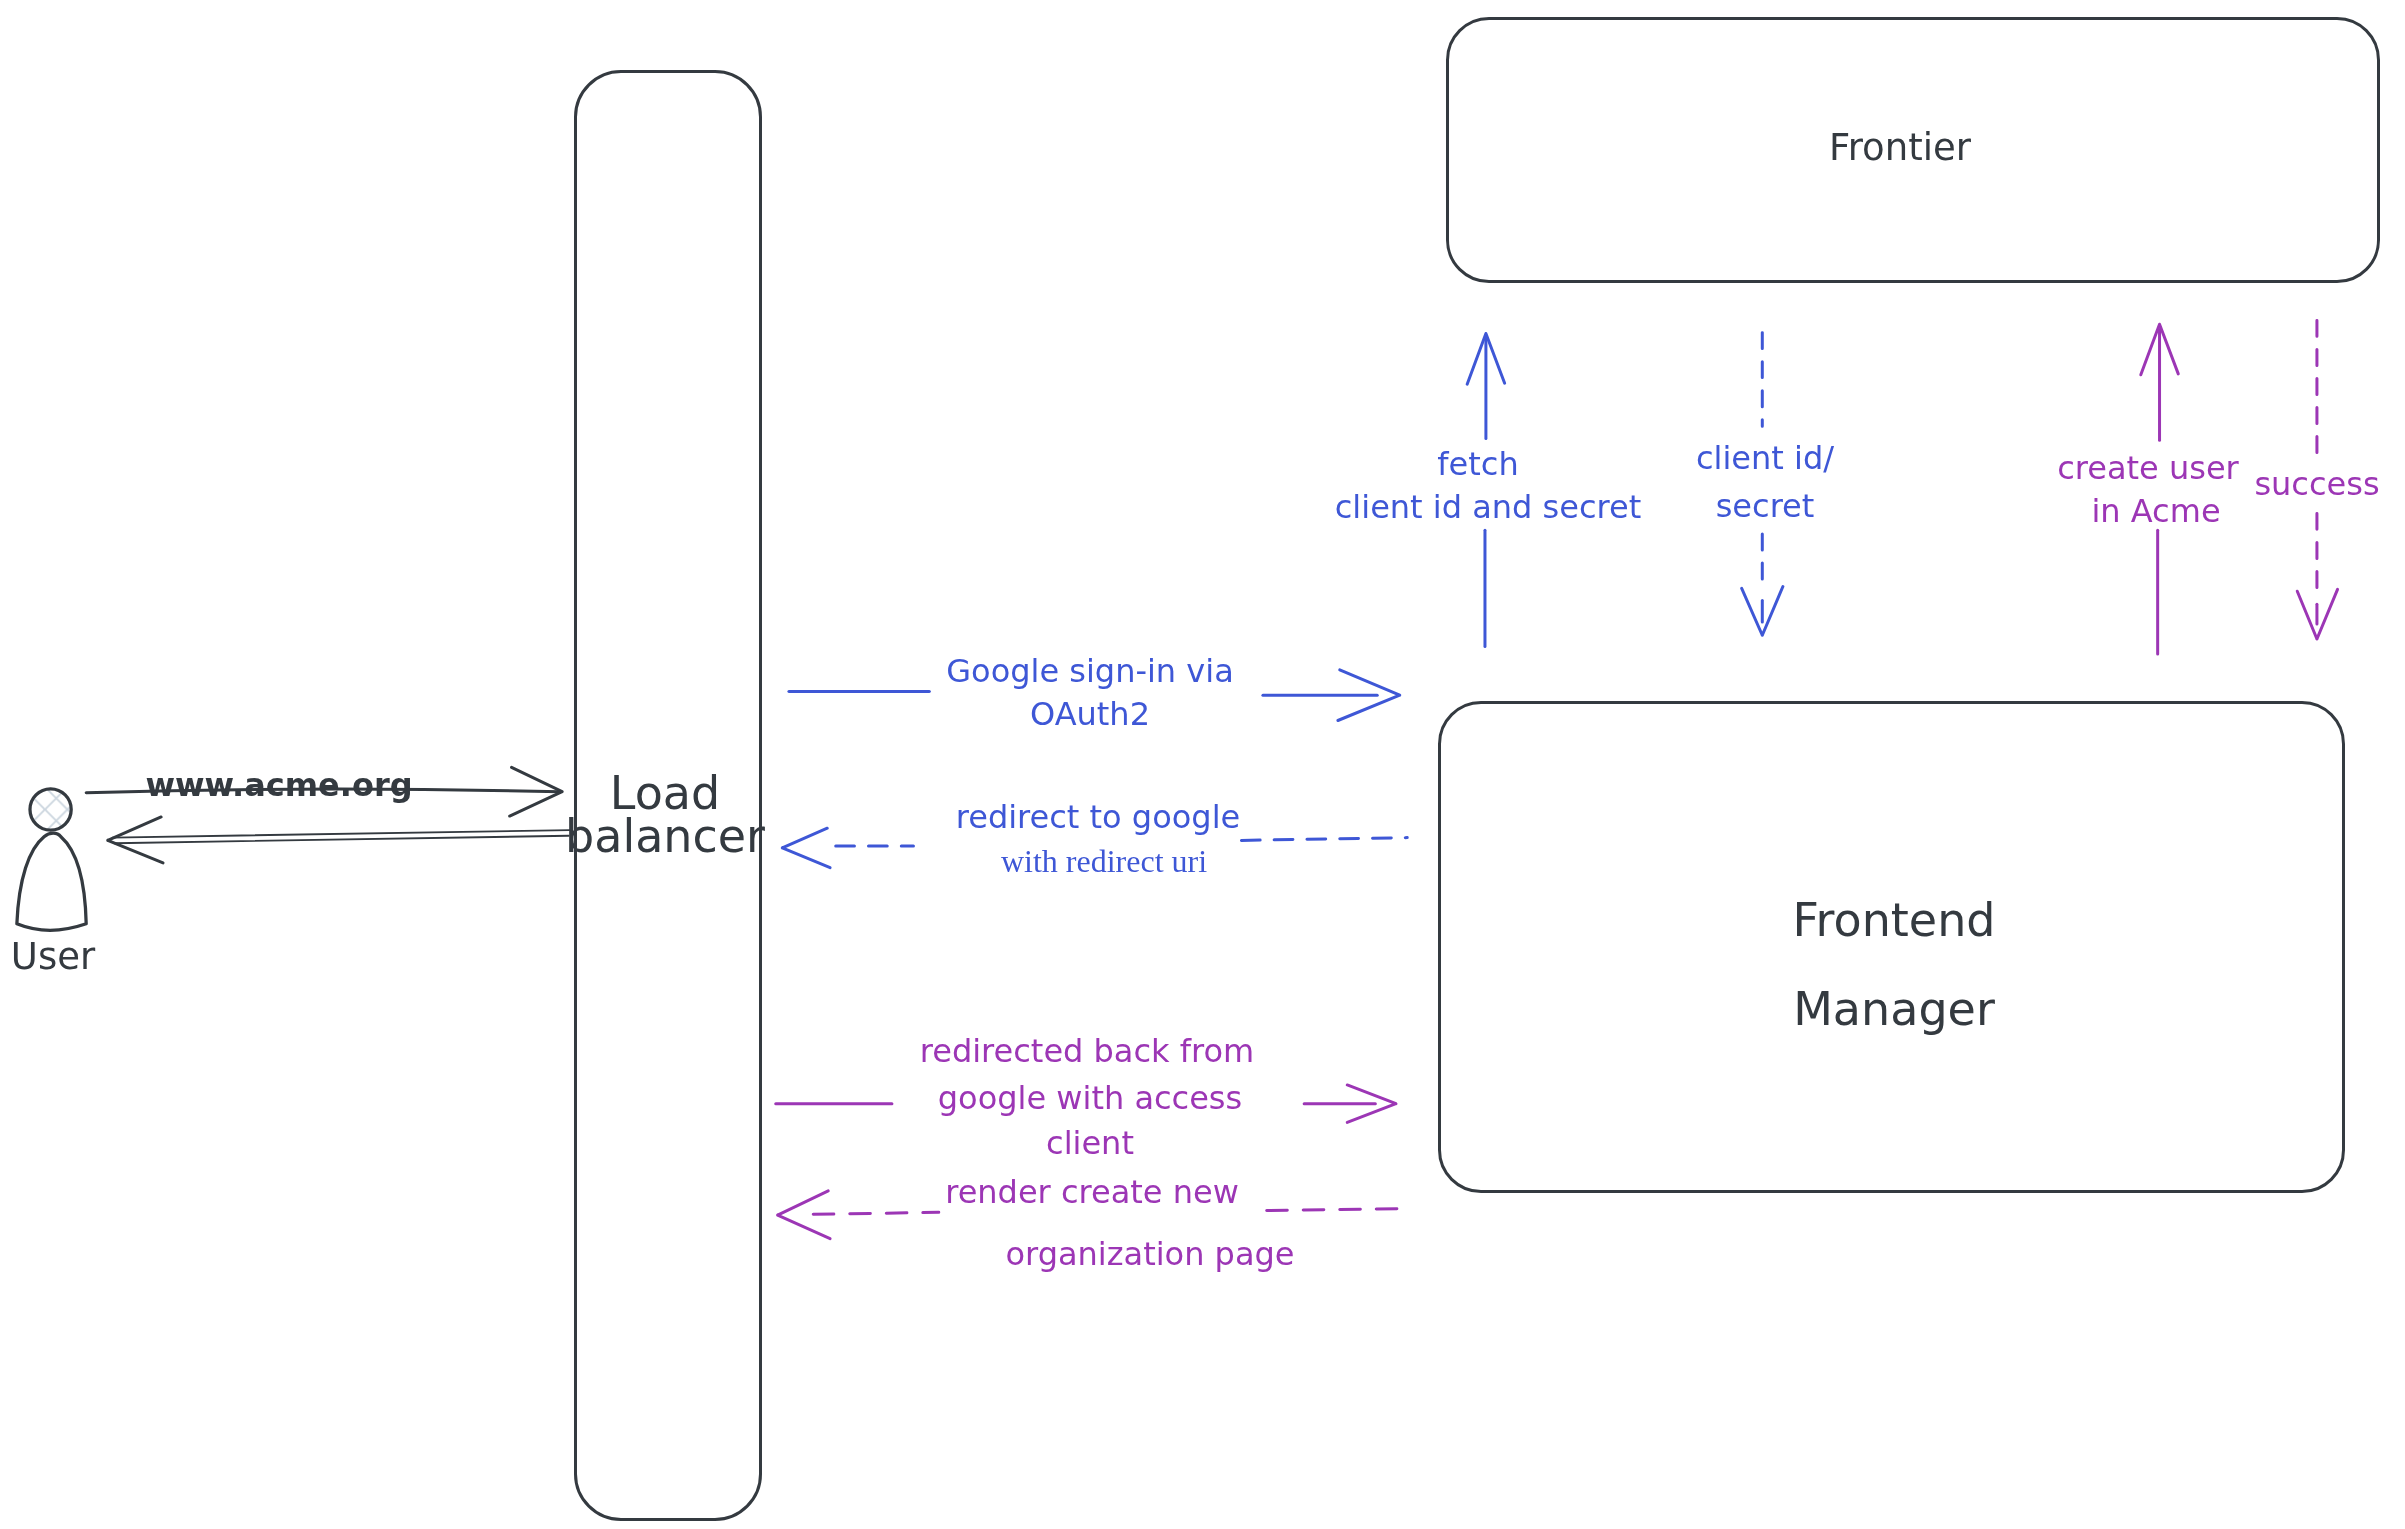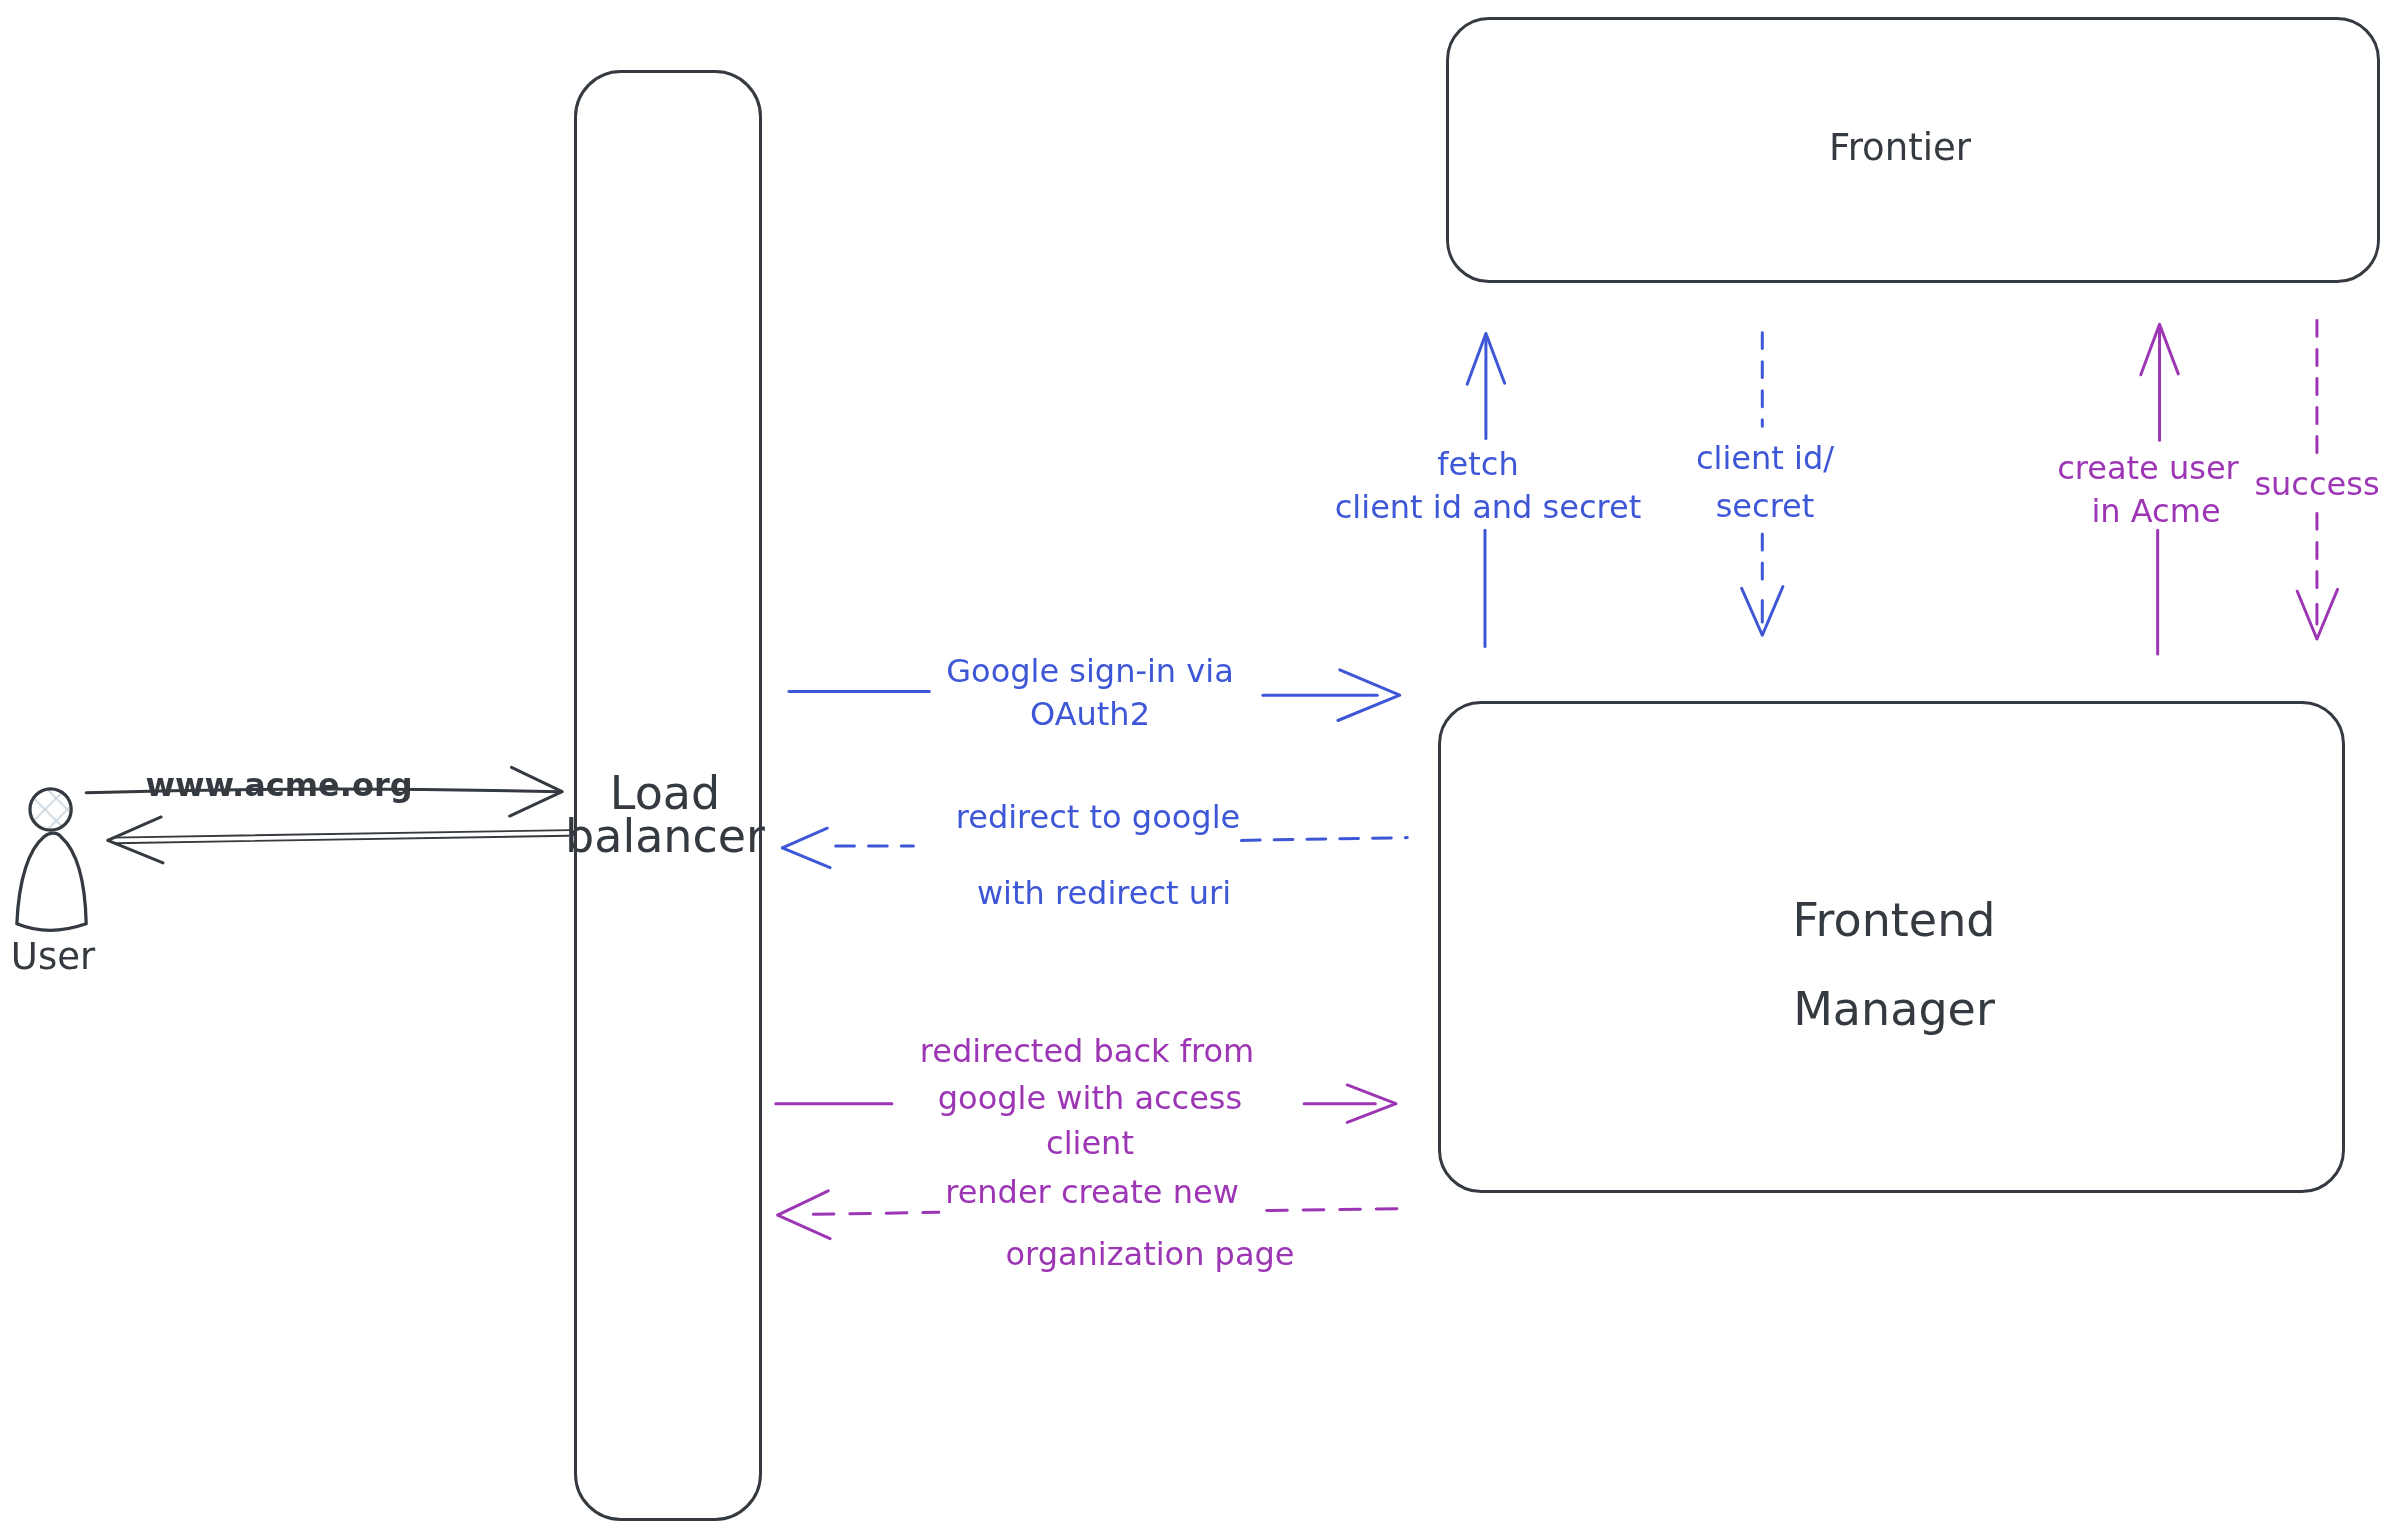--- a/index.html
+++ b/index.html
@@ -115,21 +115,21 @@
   <div class="lbl ink f40" style="left:1900px;top:147px;">Frontier</div>
   <div class="lbl ink f38" style="left:1894px;top:920px;">Frontend</div>
   <div class="lbl ink f38" style="left:1894px;top:966px;margin-top:43px;">Manager</div>
 
   <div class="lbl ink f34" style="left:279px;top:785px;font-weight:bold;">www.acme.org</div>
 
   <div class="lbl blue f34" style="left:1090px;top:671px;">Google sign-in via</div>
   <div class="lbl blue f34" style="left:1090px;top:714px;">OAuth2</div>
 
   <div class="lbl blue f34" style="left:1098px;top:817px;">redirect to google</div>
-  <div class="lbl blue f34" style="left:1104px;top:893px;">with redirect uri</div>
+  <div class="lbl blue f34" style="left:1104px;top:861px;font-family:Liberation Serif, serif;">with redirect uri</div>
 
   <div class="lbl purple f34" style="left:1087px;top:1051px;">redirected back from</div>
   <div class="lbl purple f34" style="left:1090px;top:1098px;text-align:right;">google with access</div>
   <div class="lbl purple f34" style="left:1090px;top:1143px;">client</div>
 
   <div class="lbl purple f34" style="left:1092px;top:1192px;">render create new</div>
   <div class="lbl purple f34" style="left:1150px;top:1234px;margin-top:20px;">organization page</div>
 
   <div class="lbl blue f34" style="left:1478px;top:464px;">fetch</div>
   <div class="lbl blue f34" style="left:1488px;top:507px;">client id and secret</div>

